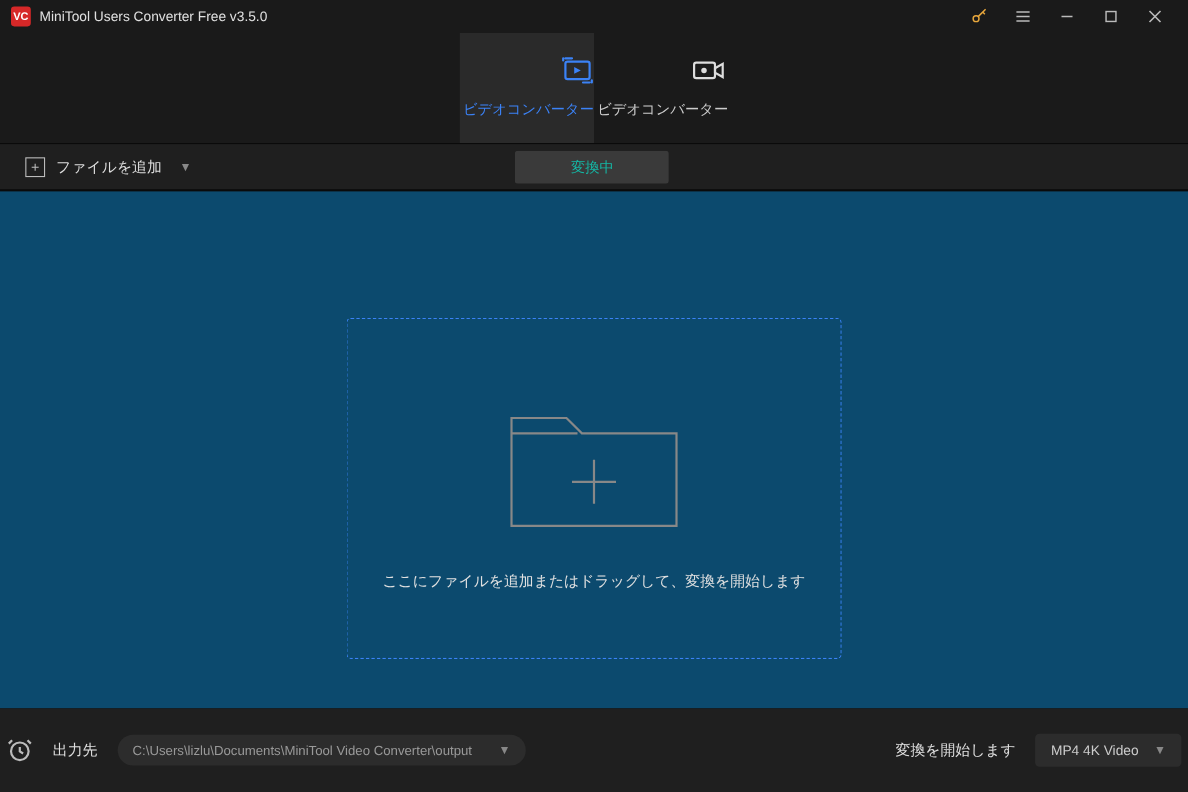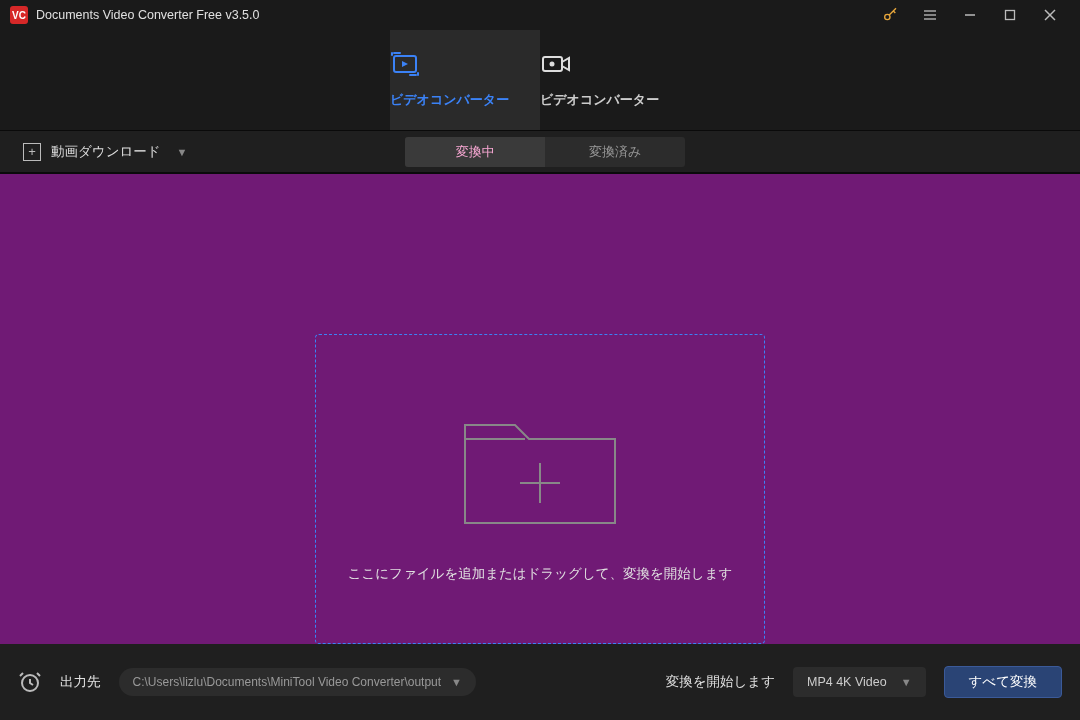--- a/index.html
+++ b/index.html
@@ -3,48 +3,48 @@
 <meta charset="utf-8">
 <style>
   * { box-sizing: border-box; margin: 0; padding: 0; font-family: "Segoe UI", "Meiryo", sans-serif; }
   body { width: 1080px; height: 720px; background: #0a0a0a; color: #d0d0d0; overflow: hidden; display: flex; flex-direction: column; }
   .titlebar { height: 30px; background: #1a1a1a; display: flex; align-items: center; padding: 14px 10px; font-size: 12.5px; color: #e0e0e0; }
   .app-logo { width: 18px; height: 18px; background: #d62828; border-radius: 3px; margin-right: 8px; display:flex;align-items:center;justify-content:center;color:#fff;font-size:10px;font-weight:bold;}
   .title-spacer { flex: 1; }
   .titlebar-btn { width: 40px; height: 30px; display: flex; align-items: center; justify-content: center; color: #bbb; font-size: 14px; cursor:pointer;}
   .key-icon { color:#e8a73c; font-size:14px;}
   .tabs-row { height: 100px; background: #1a1a1a; display: flex; justify-content: center; }
-  .main-tab { width: 150px; display: flex; flex-direction: column; align-items: flex-start; justify-content: center; gap: 14px; font-size: 13px; color: #ccc; cursor:pointer;font-weight:bold;}
+  .main-tab { width: 122px; display: flex; flex-direction: column; align-items: flex-end; justify-content: center; gap: 14px; font-size: 13px; color: #ccc; cursor:pointer;}
   .main-tab.active { background: #2a2a2a; color: #3b82f6;}
   .main-tab .tab-icon { height: 26px; display:flex; align-items:center; justify-content:center;}
   .tab-label { }
   .subbar { height: 44px; background: #1f1f1f; display: flex; align-items: center; padding: 0 15px; border-top:1px solid #0a0a0a; border-bottom:2px solid #0a0a0a;}
   .addfile-btn { display:flex; align-items:center; gap:10px; font-size:13.5px; color:#ddd; cursor:pointer; padding:6px 8px;}
   .addfile-icon { width:18px; height:18px; border:1.5px solid #bbb; display:flex; align-items:center; justify-content:center; font-size:13px; color:#bbb;}
   .chev { color:#888; font-size:11px; margin-left:6px;}
   .seg { display:flex; background:#2c2c2c; border-radius:3px; overflow:hidden; margin: 0 auto;}
   .seg-btn { width:140px; height:30px; display:flex; align-items:center; justify-content:center; font-size:13px; color:#999; cursor:pointer;}
-  .seg-btn.active { background:#3a3a3a; color:#f9a8d4;}
-  .workspace { flex:1; background:#701a75; display:flex; align-items:flex-end; justify-content:center; padding-top:70px;}
+  .seg-btn.active { background:#3a3a3a; color:#14b8a6;}
+  .workspace { flex:1; background:#0c4a6e; display:flex; align-items:center; justify-content:center; padding-top:70px;}
   .dropzone { width:450px; height:310px; border:1.5px dashed #3b82f6; border-radius:4px; display:flex; flex-direction:column; align-items:center; justify-content:center; gap:30px; cursor:pointer;}
   .dz-text { font-size:13.5px; color:#e0e0e0;}
-  .bottombar { height:76px; background:#1f1f1f; display:flex; align-items:center; padding:0 18px; gap:18px;}
+  .bottombar { height:76px; background:#1f1f1f; display:flex; align-items:center; padding:0 6px; gap:18px;}
   .clock-icon { color:#bbb;}
   .label-txt { font-size:13.5px; color:#e0e0e0;}
-  .path-select { background:#2c2c2c; border-radius:14px; height:28px; display:flex; align-items:center; padding:0 14px; font-size:12px; color:#999; gap:4px; cursor:pointer;}
+  .path-select { background:#2c2c2c; border-radius:14px; height:28px; display:flex; align-items:center; padding:0 14px; font-size:12px; color:#999; gap:18px; cursor:pointer;}
   .fmt-select { background:#2c2c2c; border-radius:4px; height:30px; display:flex; align-items:center; padding:0 14px; font-size:12.5px; color:#ccc; gap:8px; cursor:pointer;}
   .convert-btn { background:#2a4475; color:#fff; border:1px solid #3b5a99; height:32px; padding:0 24px; border-radius:4px; font-size:13.5px; cursor:pointer; display:flex; align-items:center;}
   svg { display:block; }
 </style>
 </head>
 <body>
 
 <div class="titlebar">
   <div class="app-logo">VC</div>
-  <div>Documents Video Converter Free v3.5.0</div>
+  <div>MiniTool Users Converter Free v3.5.0</div>
   <div class="title-spacer"></div>
   <div class="titlebar-btn key-icon">
     <svg width="16" height="16" viewBox="0 0 24 24" fill="none" stroke="currentColor" stroke-width="2">
         <circle cx="8" cy="15" r="4"></circle>
         <path d="M10.5 12.5 L21 2 M17 6 l3 3"></path>
       </svg>
   </div>
   <div class="titlebar-btn">
     <svg width="16" height="16" viewBox="0 0 24 24" stroke="currentColor" stroke-width="2">
         <line x1="3" y1="6" x2="21" y2="6"></line>
@@ -90,27 +90,26 @@
           <circle cx="12" cy="12" r="2.5" fill="#ddd" stroke="none"></circle>
         </svg>
     </div>
     <div class="tab-label">ビデオコンバーター</div>
   </div>
 </div>
 
 <div class="subbar">
   <div class="addfile-btn">
     <div class="addfile-icon">+</div>
-    <span>動画ダウンロード</span>
+    <span>ファイルを追加</span>
     <span class="chev">▼</span>
   </div>
   <div style="flex:1; display:flex; justify-content:center;">
     <div class="seg">
       <div class="seg-btn active">変換中</div>
-      <div class="seg-btn">変換済み</div>
     </div>
   </div>
   <div style="width:170px;"></div>
 </div>
 
 <div class="workspace">
   <div class="dropzone">
     <div>
       <svg width="170" height="140" viewBox="0 0 170 140" fill="none" stroke="#888" stroke-width="2">
         <path d="M10 30 h50 l14 14 h86 v84 h-150 z"></path>
@@ -135,14 +134,13 @@
   <div class="path-select">
     <span>C:\Users\lizlu\Documents\MiniTool Video Converter\output</span>
     <span class="chev">▼</span>
   </div>
   <div style="flex:1"></div>
   <div class="label-txt">変換を開始します</div>
   <div class="fmt-select">
     <span>MP4 4K Video</span>
     <span class="chev">▼</span>
   </div>
-  <div class="convert-btn">すべて変換</div>
 </div>
 
 </body></html>

